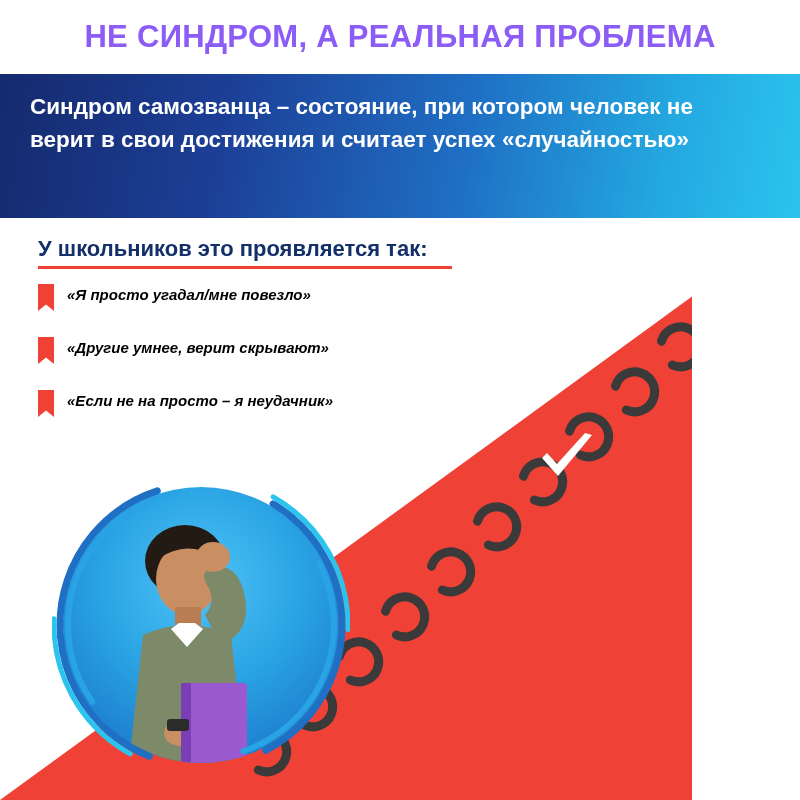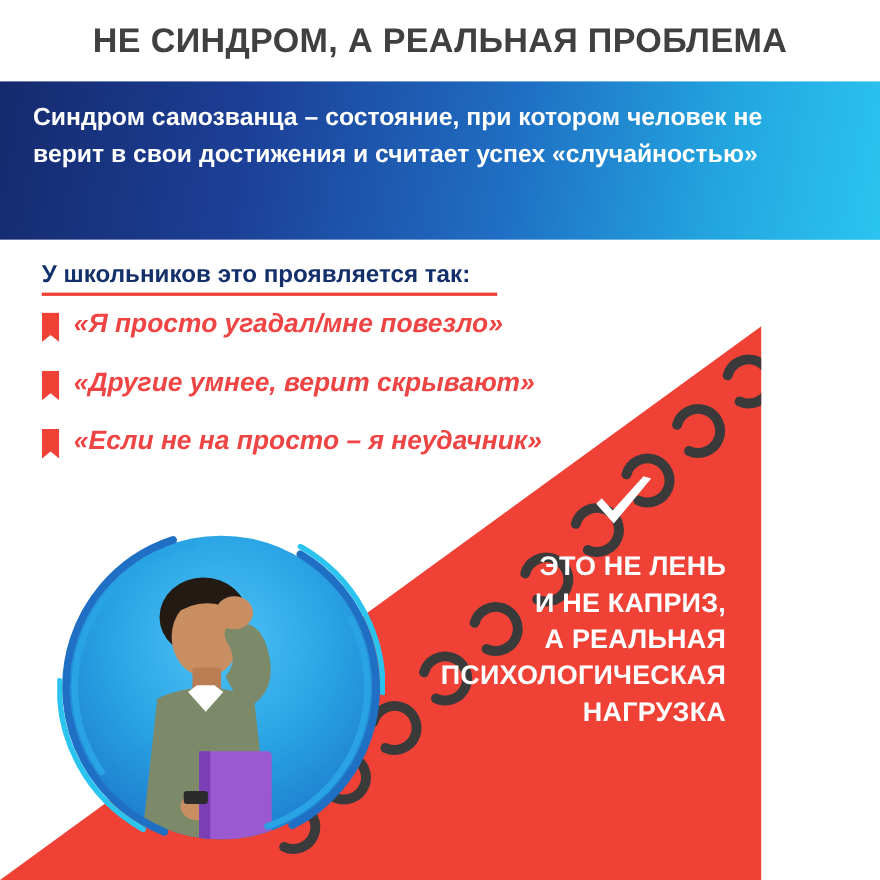--- a/index.html
+++ b/index.html
@@ -25,21 +25,21 @@
     width: 800px;
     height: 74px;
     background: #ffffff;
     display: flex;
     align-items: center;
     justify-content: center;
   }
   .title-text {
     font-size: 31px;
     font-weight: bold;
-    color: #404040;
+    color: #8b5cf6;
     letter-spacing: 0.3px;
     text-align: left;
     white-space: nowrap;
   }
 
   
   .def-band {
     position: absolute;
     left: 0; top: 74px;
     width: 800px;
@@ -118,24 +118,24 @@
   .flag {
     width: 16px;
     height: 27px;
     background: #ef4136;
     clip-path: polygon(0 0, 100% 0, 100% 100%, 50% 76%, 0 100%);
     margin-right: 13px;
     margin-top: 2px;
     flex: 0 0 auto;
   }
   .quote-text {
-    font-size: 24px;
+    font-size: 15px;
     font-style: italic;
     font-weight: bold;
-    color: #ef4444;
+    color: #000000;
     line-height: 26px;
   }
 
   
   .photo-wrap {
     position: absolute;
     left: 52px;
     top: 258px;
     width: 298px;
     height: 298px;
@@ -268,22 +268,15 @@
           <circle cx="149" cy="149" r="133" stroke="#29a3e3" stroke-width="6" stroke-dasharray="230 170" transform="rotate(160 149 149)"></circle>
           <circle cx="149" cy="149" r="147" stroke="#2bc4ef" stroke-width="5" stroke-dasharray="160 300" transform="rotate(120 149 149)"></circle>
         </g>
       </svg>
     </div>
 
     <svg class="checkmark" viewBox="0 0 58 54" xmlns="http://www.w3.org/2000/svg">
       <path d="M4 27 L20 45 L54 4 L47 2 L19 33 L9 22 Z" fill="#ffffff"></path>
     </svg>
 
-    <div class="slogan">
-      <div>ЭТО НЕ ЛЕНЬ</div>
-      <div>И НЕ КАПРИЗ,</div>
-      <div>А РЕАЛЬНАЯ</div>
-      <div>ПСИХОЛОГИЧЕСКАЯ</div>
-      <div>НАГРУЗКА</div>
-    </div>
 
   </div>
 </div>
 
 </body></html>

